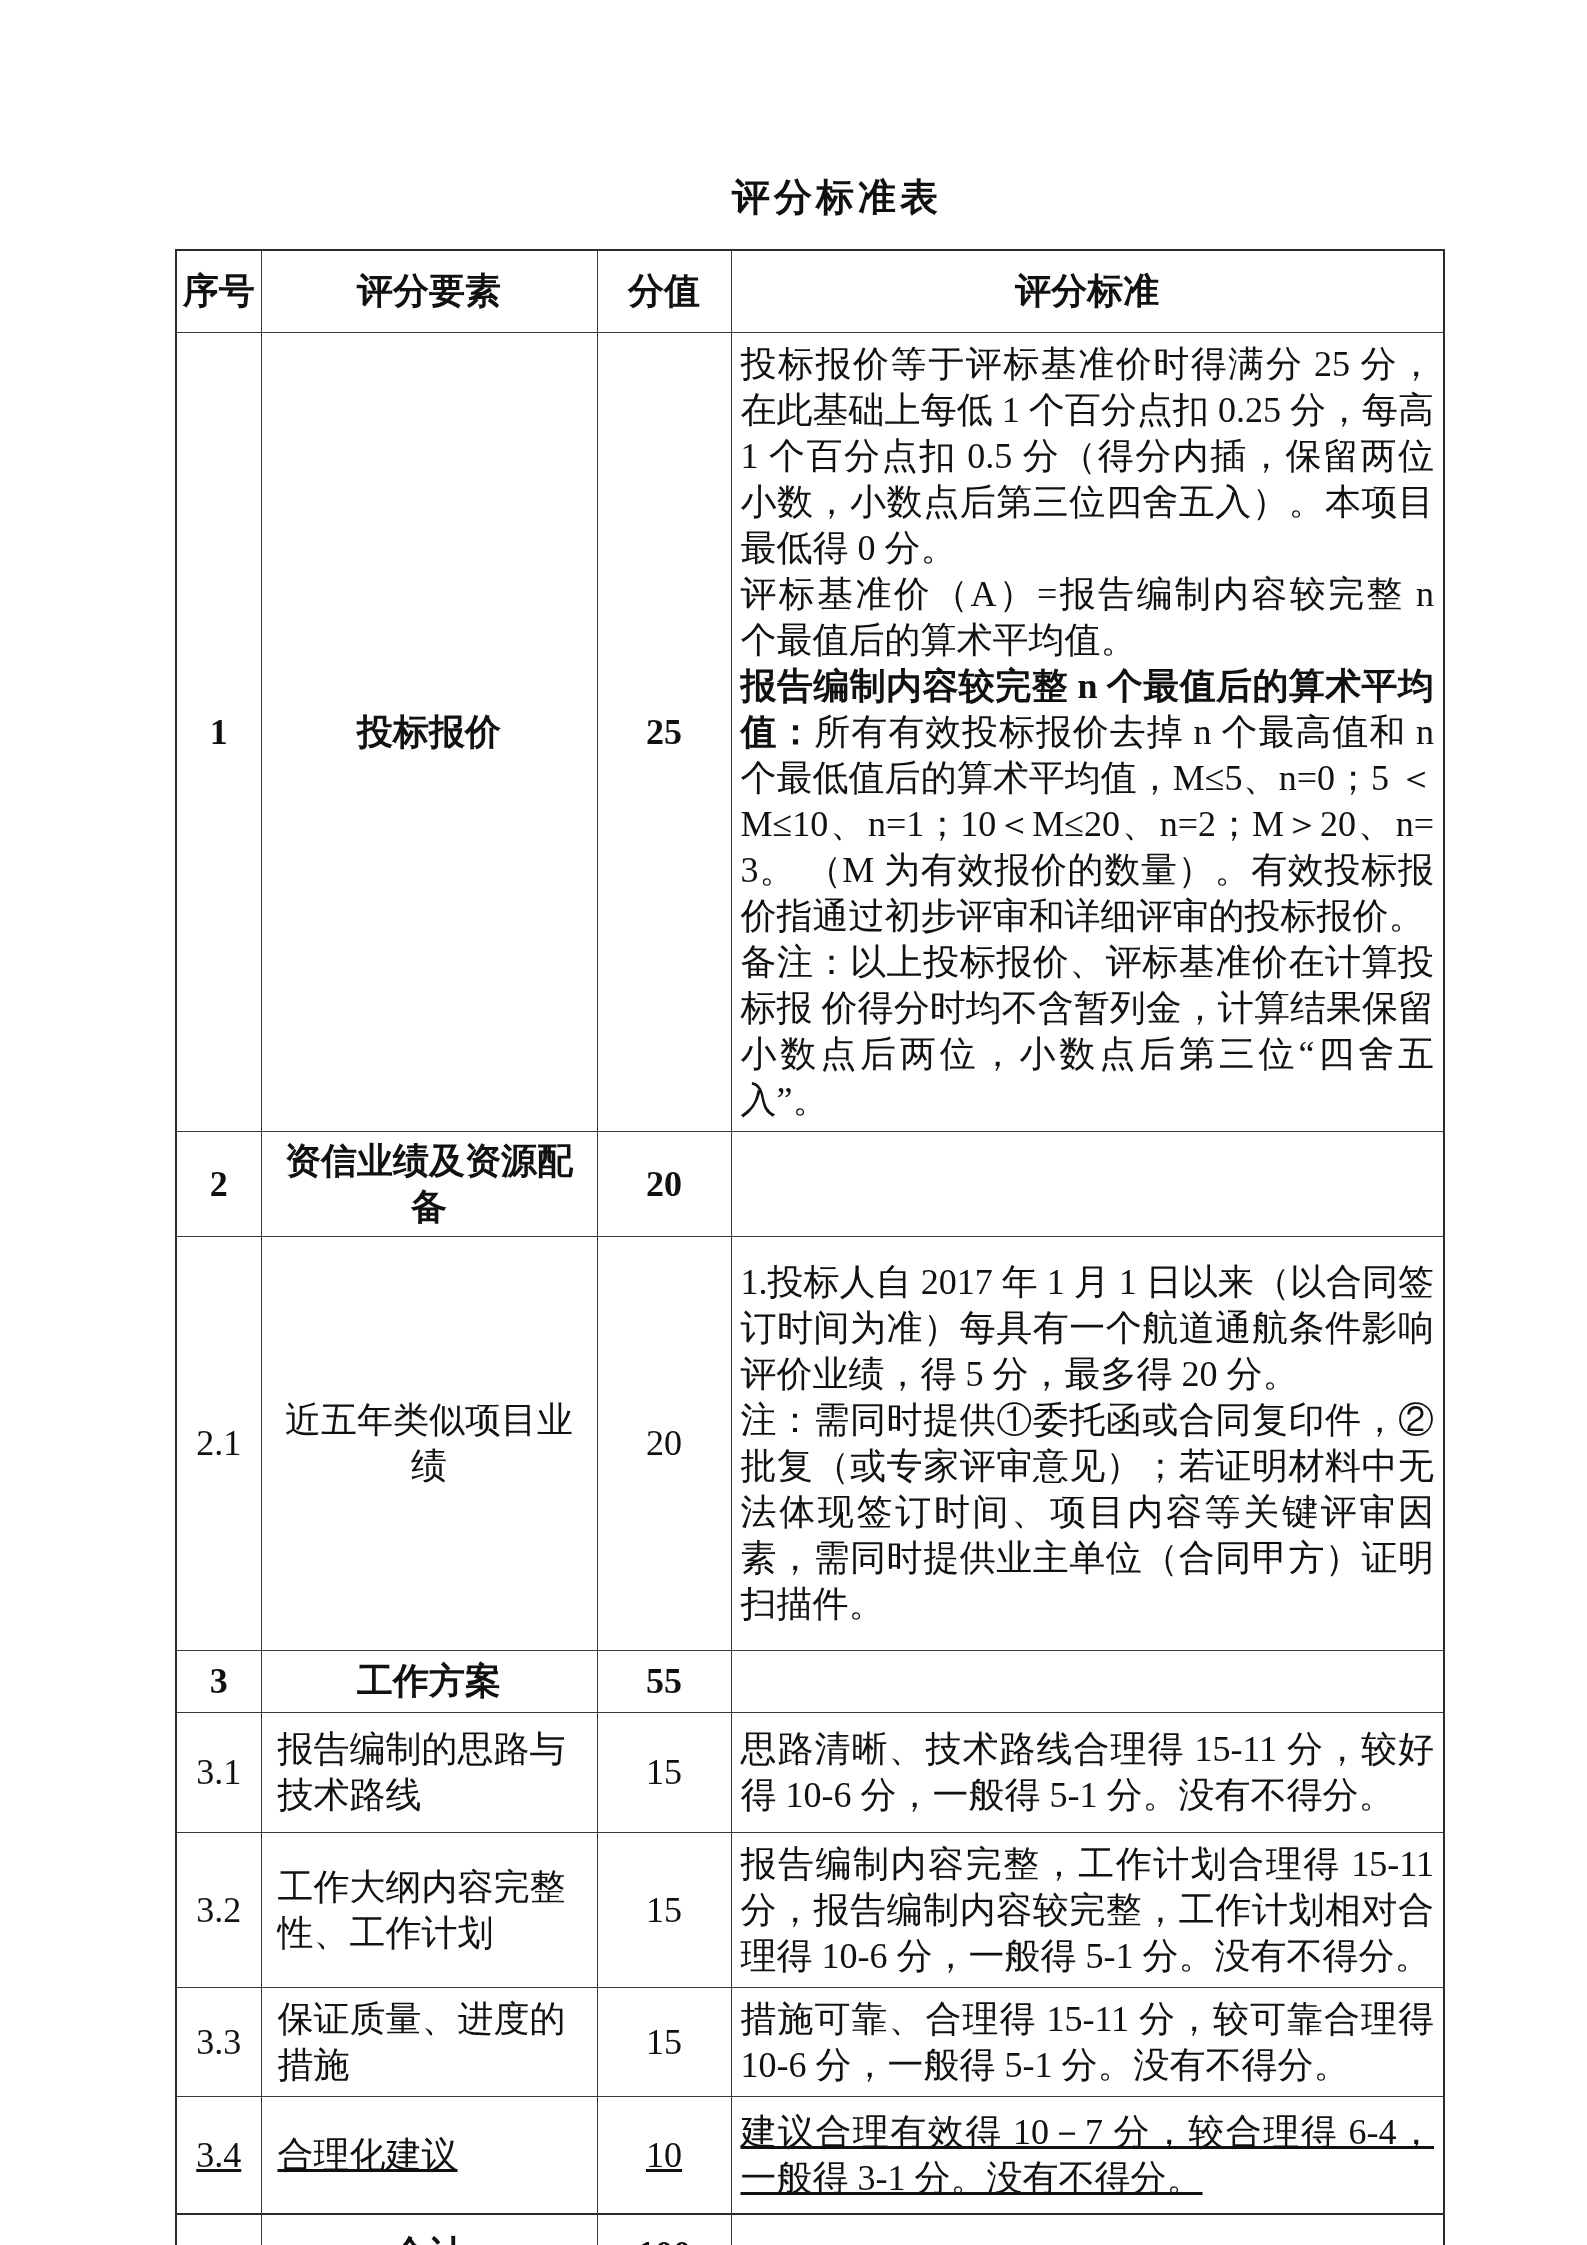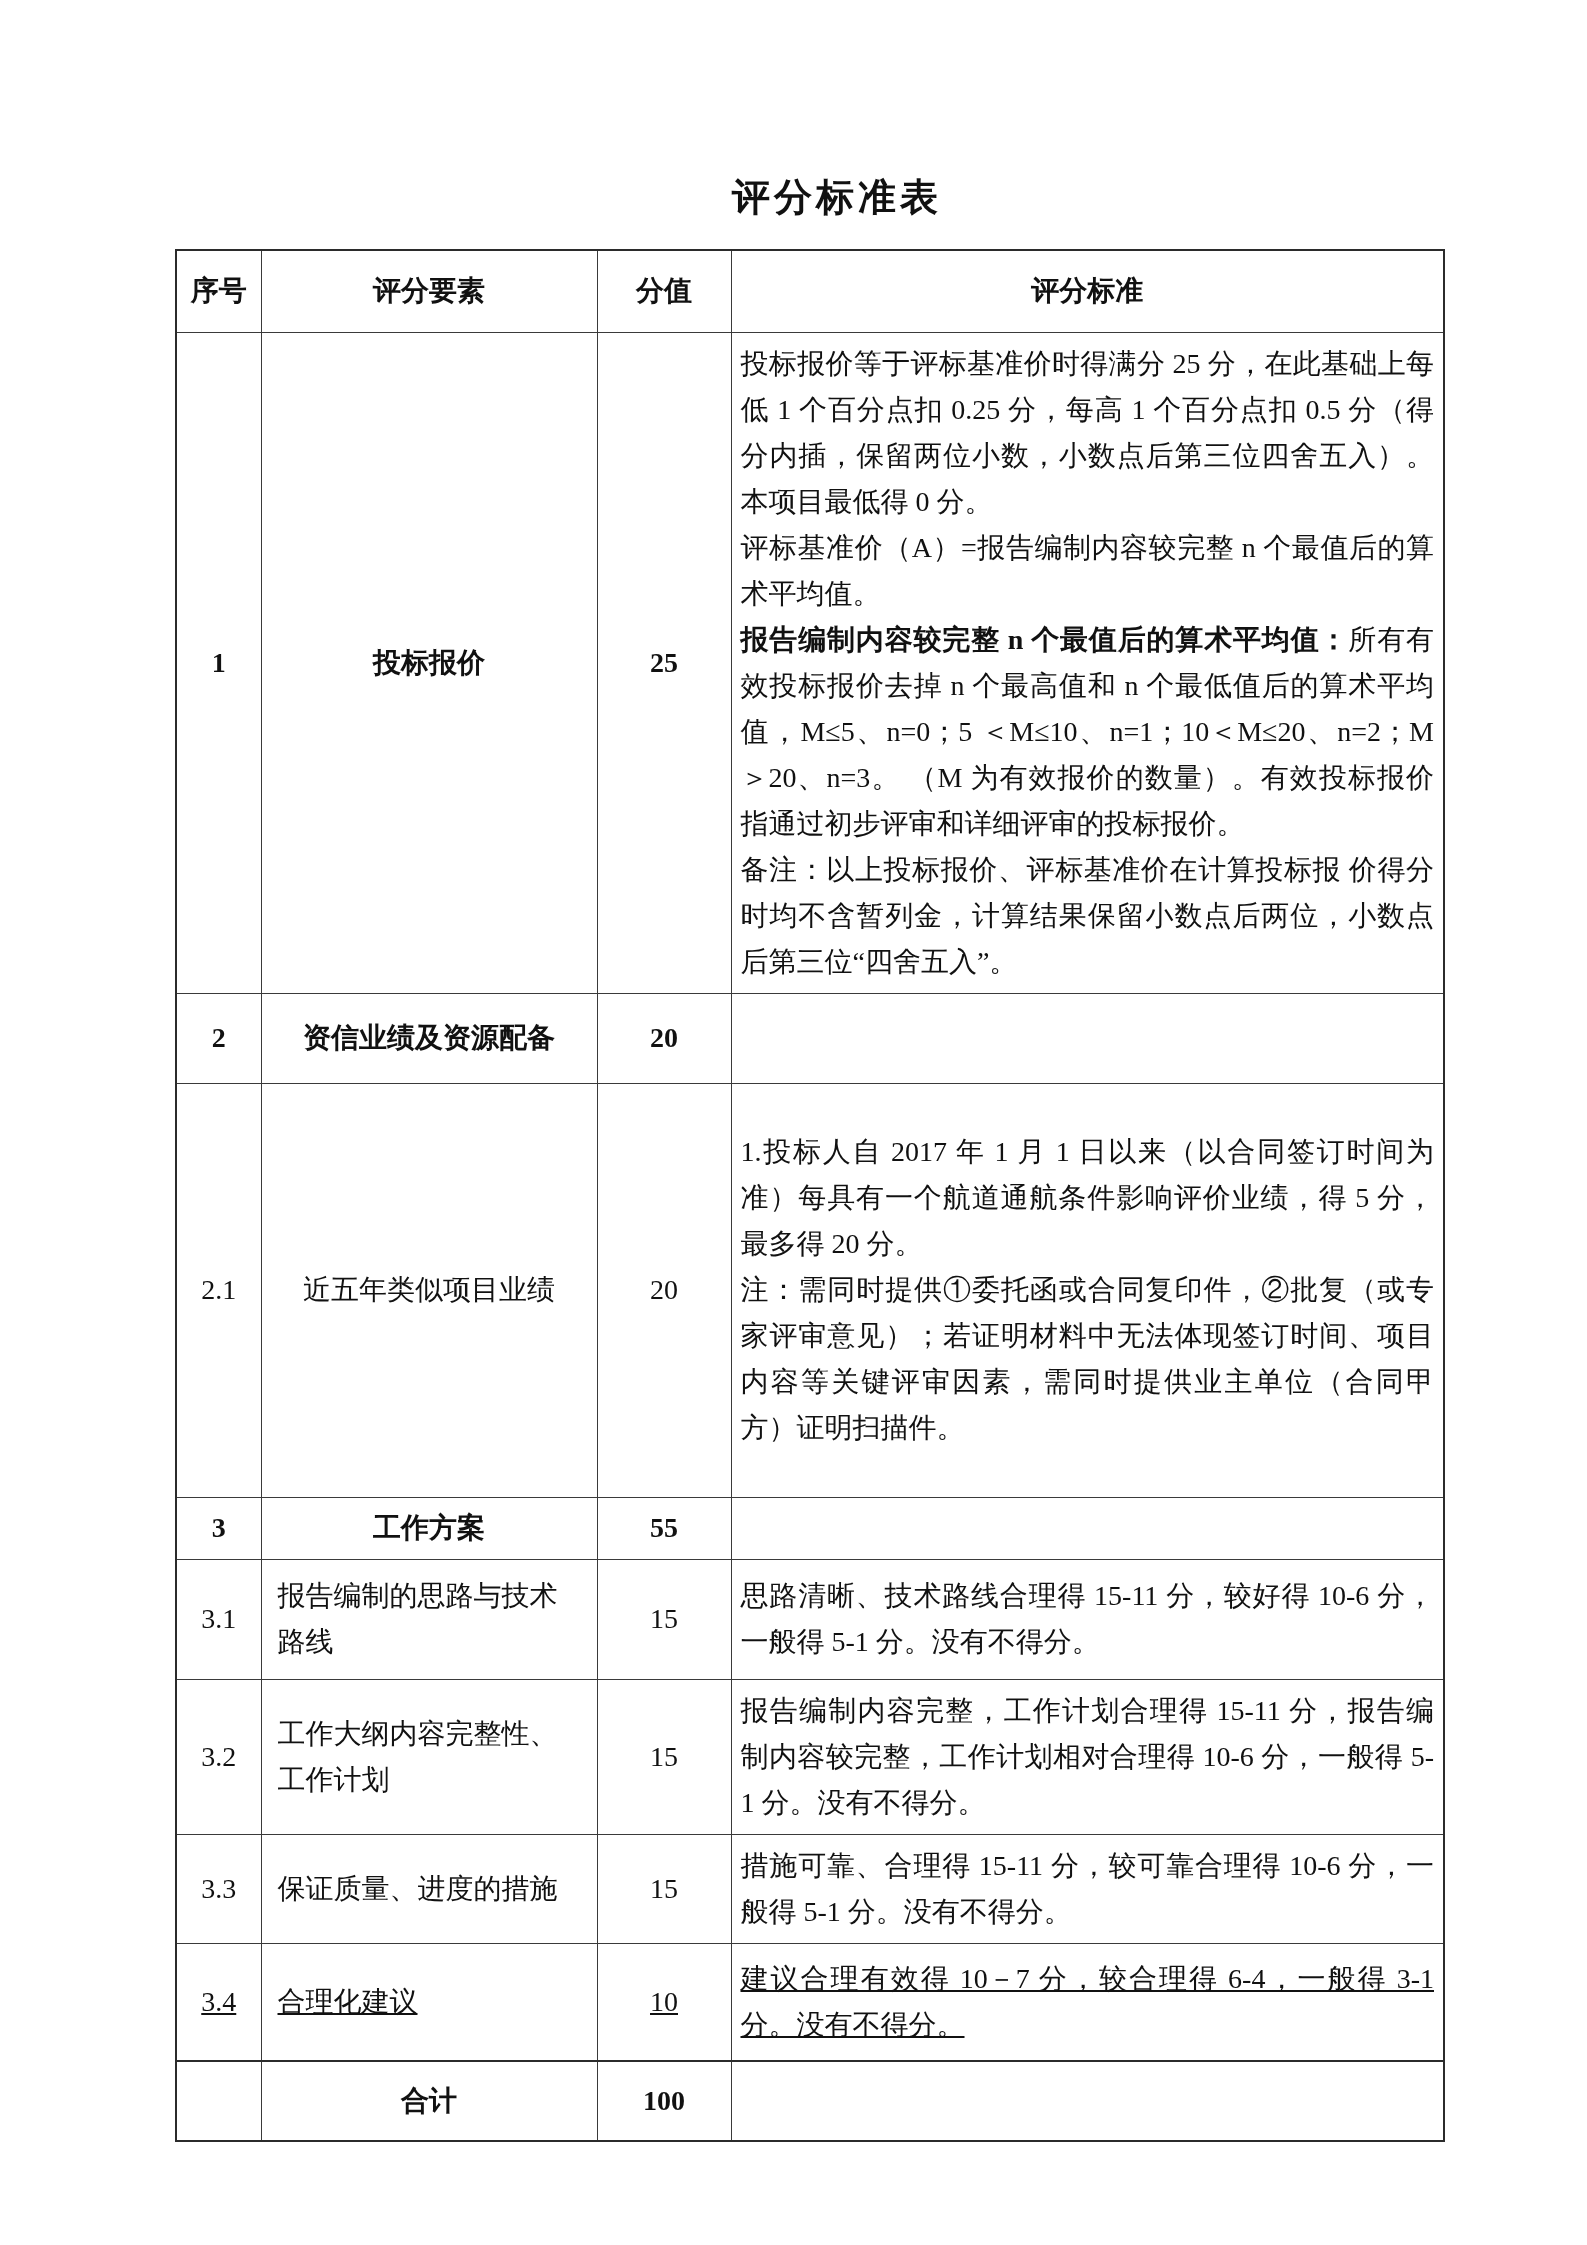--- a/index.html
+++ b/index.html
@@ -24,21 +24,21 @@
   table.score-table{
     position:absolute;
     left:175px;top:249px;
     width:1268px;
     border-collapse:collapse;
     table-layout:fixed;
     border:2px solid #2b2b2b;
   }
   .score-table th,.score-table td{
     border:1px solid #3a3a3a;
-    font-size:28px;
+    font-size:36px;
     line-height:46px;
     vertical-align:middle;
     padding:6px 10px;
     box-sizing:border-box;
     word-break:break-all;
   }
   .score-table thead th{
     font-weight:bold;
     text-align:center;
     height:82px;

